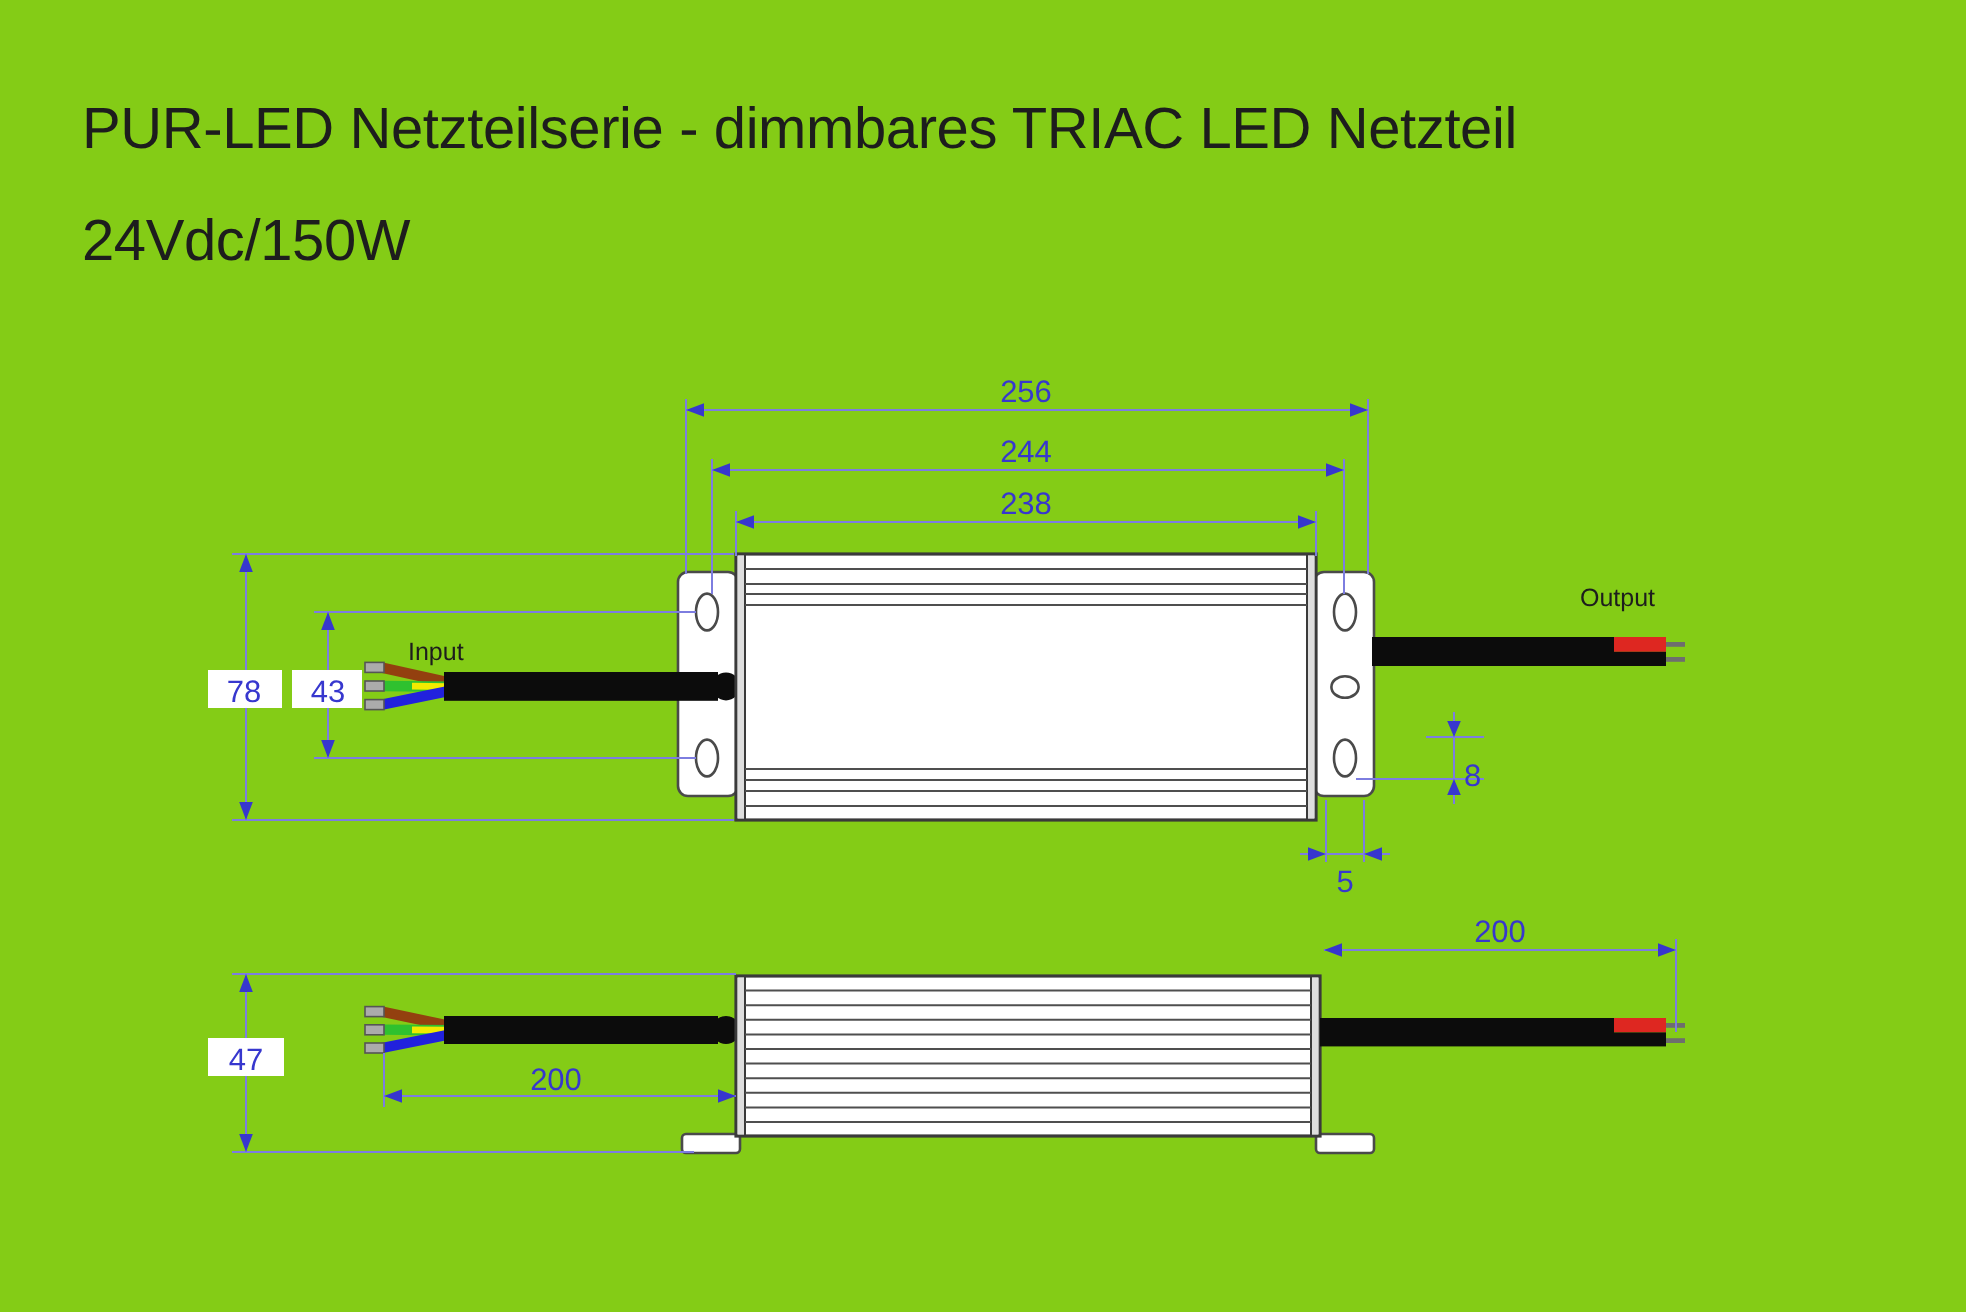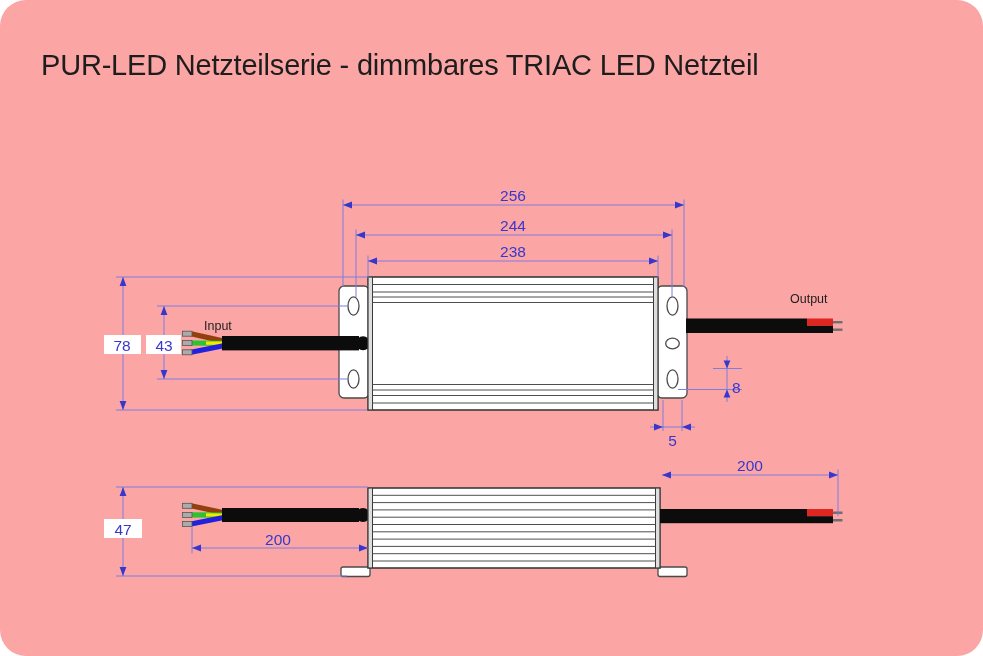--- a/index.html
+++ b/index.html
@@ -1,18 +1,18 @@
 <!DOCTYPE html>
 <html style="--dimension-text: #3737ce; --dimension-line: #7d7de0; --outline: #4a4a4a; --cable: #0c0c0c; --wire-brown: #93400f; --wire-green: #2fc12f; --wire-yellow: #f2ea00; --wire-blue: #2121dd; --wire-red: #de2721; --ferrule: #ababab; --wire-tip: #6e6e6e; --title-text: #1d1d1d;"><head>
 <meta charset="utf-8">
 <style>
   html,body { margin:0; padding:0; background:#ffffff; }
   #stage {
-    position:relative; width:983px; height:656px; background:#fca5a5;
-    font-family:"Liberation Sans", sans-serif; overflow:hidden;border-radius:26px;
+    position:relative; width:983px; height:656px; background:#84cc16;
+    font-family:"Liberation Sans", sans-serif; overflow:hidden;
   }
   .title-line {
     position:absolute; left:41px; color:var(--title-text,#1d1d1d);
     font-size:29px; letter-spacing:-0.2px; white-space:nowrap;
     font-family:"Liberation Sans", sans-serif;
   }
   #title1 { top:49px; }
   #title2 { top:105px; }
   svg text { font-family:"Liberation Sans", sans-serif; }
   .dim-text   { fill:var(--dimension-text,#3737ce); font-size:15.5px; }
@@ -32,20 +32,21 @@
   .wire-red   { fill:var(--wire-red,#de2721); }
   .ferrule    { fill:var(--ferrule,#ababab); stroke:#555; stroke-width:0.8; }
   .tip        { stroke:var(--wire-tip,#6e6e6e); stroke-width:2.4; }
   .mask       { fill:#ffffff; }
 </style>
 </head>
 <body>
 
 <div id="stage">
   <div id="title1" class="title-line">PUR-LED Netzteilserie - dimmbares TRIAC LED Netzteil</div>
+  <div id="title2" class="title-line">24Vdc/150W</div>
 
   <svg width="983" height="656" viewBox="0 0 983 656" xmlns="http://www.w3.org/2000/svg">
 
     <g>
       <rect class="outline" x="339" y="286" width="30" height="112" rx="5"></rect>
       <ellipse class="outline" cx="353.5" cy="306" rx="5.5" ry="9.2"></ellipse>
       <ellipse class="outline" cx="353.5" cy="379" rx="5.5" ry="9.2"></ellipse>
     </g>
     <g>
       <rect class="outline" x="657" y="286" width="30" height="112" rx="5"></rect>

